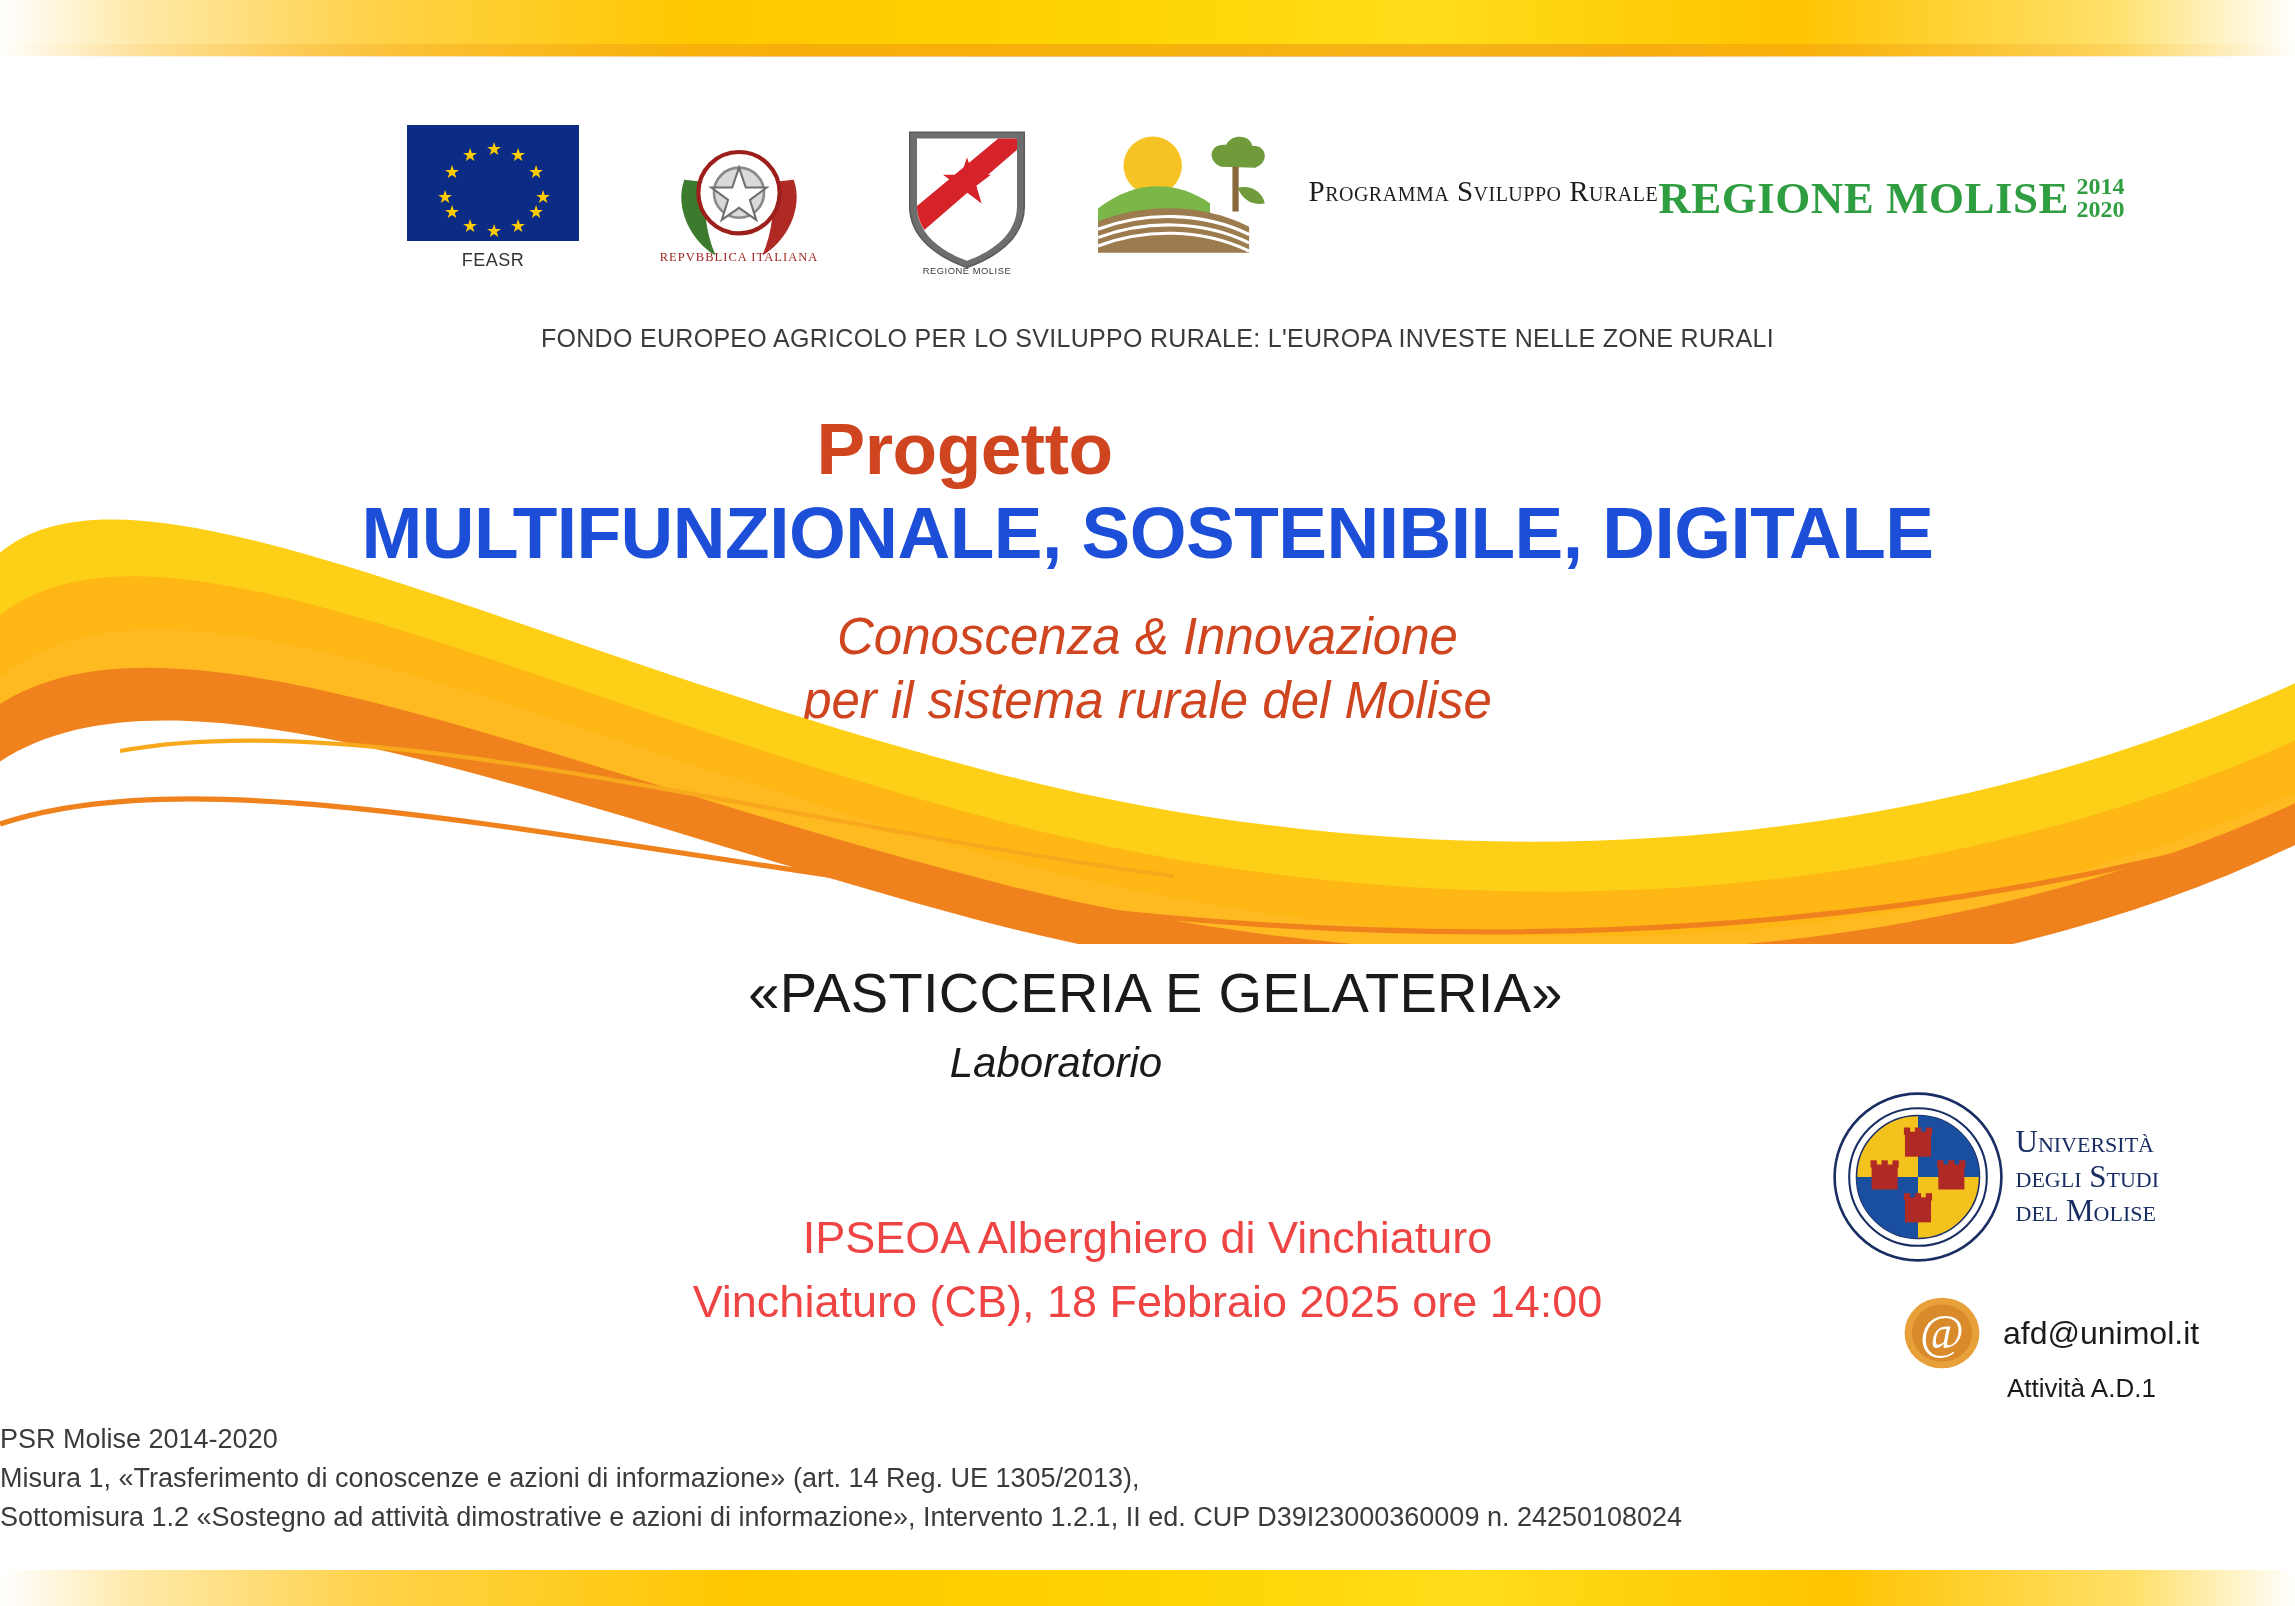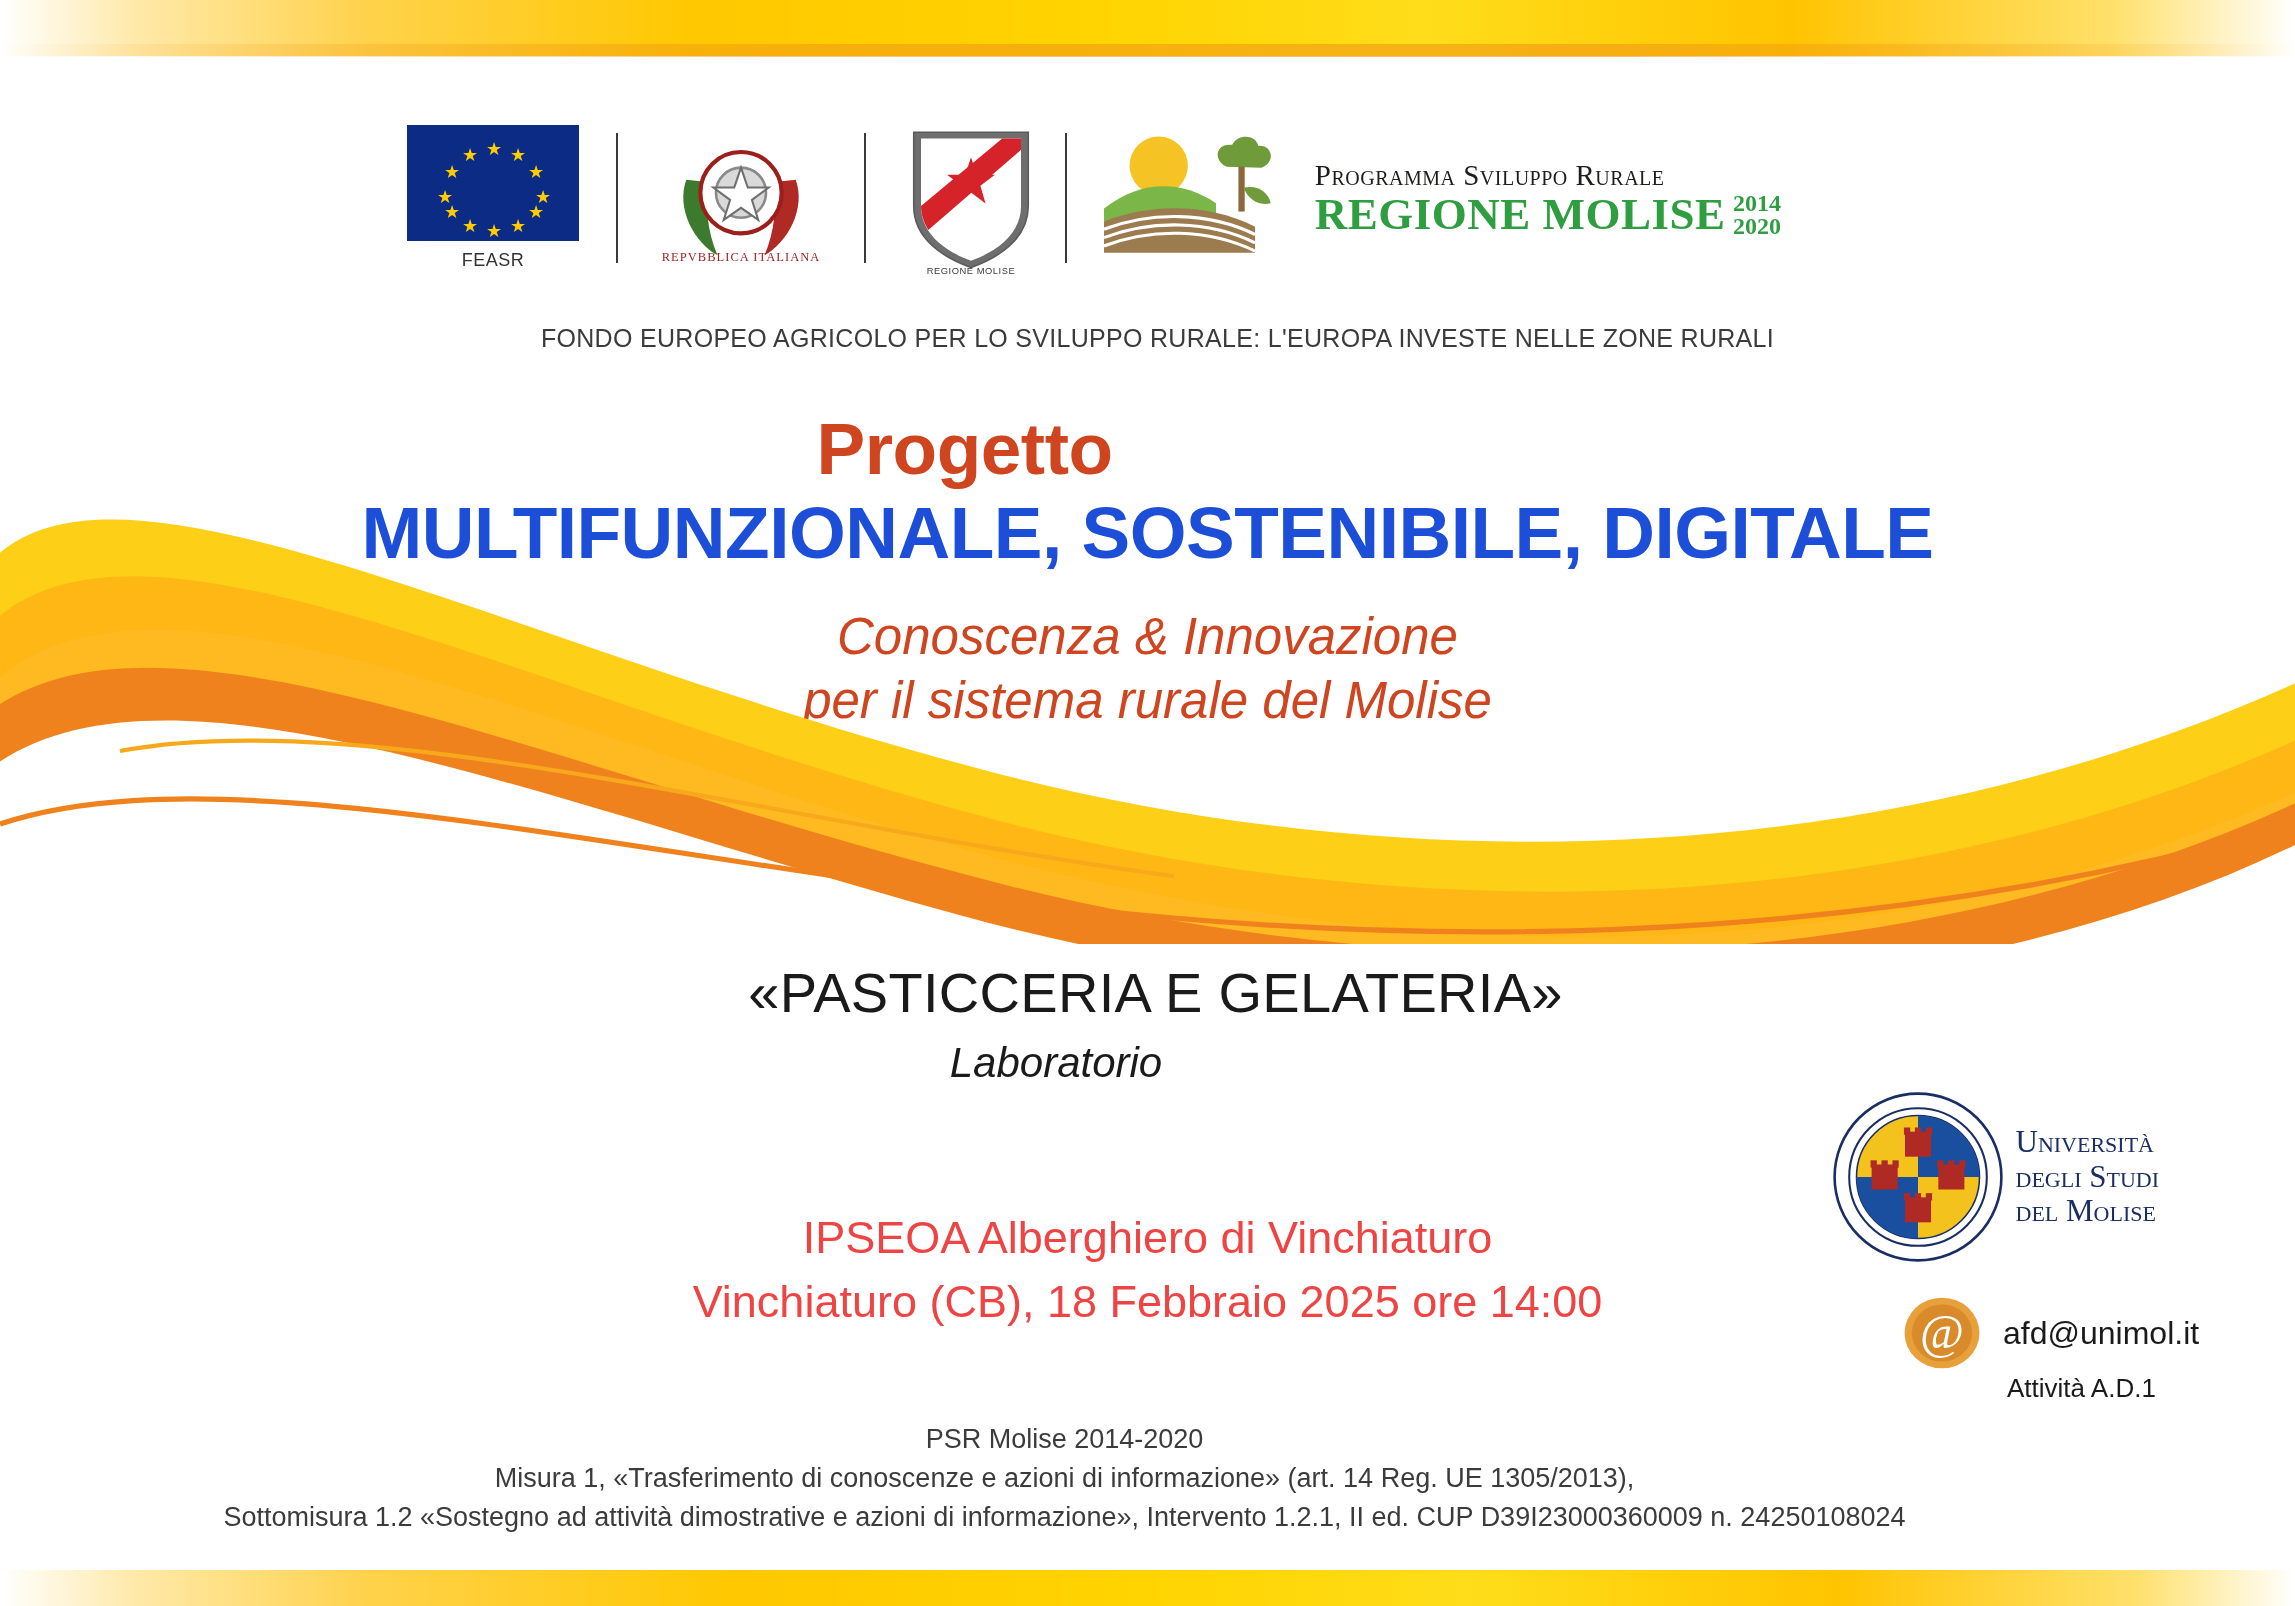--- a/index.html
+++ b/index.html
@@ -108,21 +108,21 @@
     display: flex;
     align-items: center;
   }
   .psr-mark {
     width: 198px; height: 136px;
     position: relative;
     margin-right: 12.5px;
   }
   .psr-text-block {
     display: flex;
-    flex-direction: column;
+    flex-direction: row;
     justify-content: center;
   }
   .psr-line1 {
     font-family: "Liberation Serif", serif;
     font-size: 29px;
     color: #1d1d1b;
     letter-spacing: 0.5px;
     font-variant: small-caps;
     white-space: nowrap;
   }
@@ -270,21 +270,21 @@
     left: 2007px;
     font-size: 26px;
     color: #1a1a1a;
   }
 
   
   .footer {
     position: absolute;
     top: 1420px;
     width: 2129px;
-    text-align: center;
+    text-align: left;
     color: #3b3b3b;
     font-size: 27px;
     line-height: 1.45;
   }
   .footer div { white-space: nowrap; }
 </style>
 </head>
 <body>
 
 <div class="poster">

